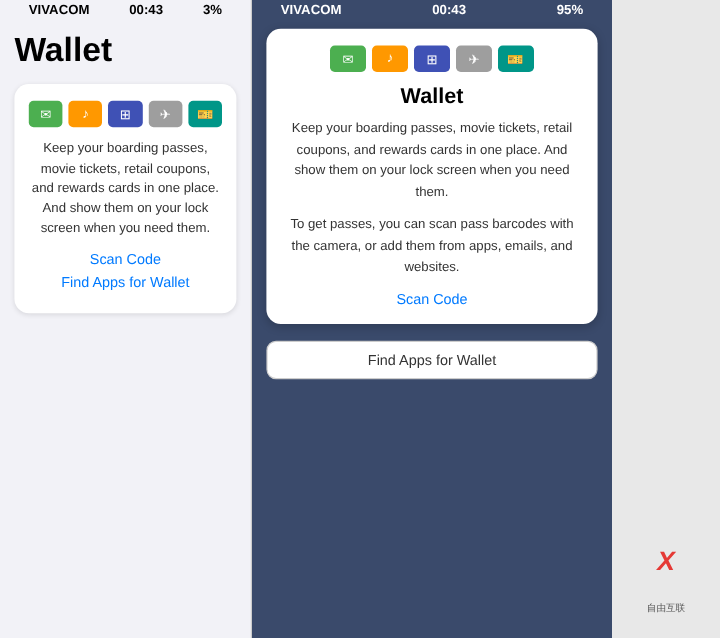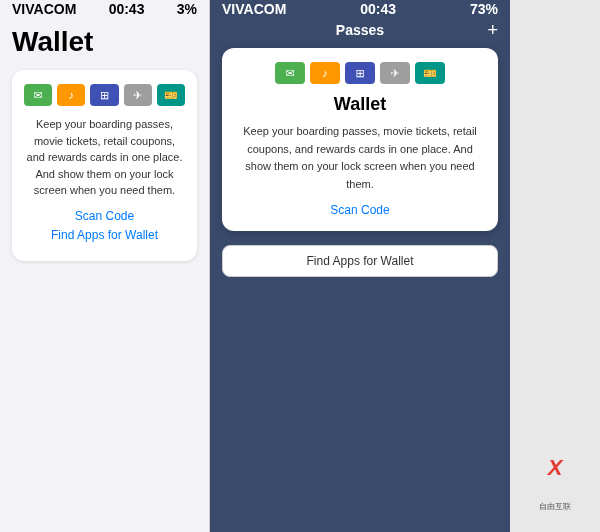--- a/index.html
+++ b/index.html
@@ -30,22 +30,22 @@
       display: flex;
       flex-direction: column;
       position: relative;
     }
 
     
     .status-bar {
       display: flex;
       justify-content: space-between;
       align-items: center;
-      padding: 4px 12px;
-      font-size: 14px;
+      padding: 4px 24px;
+      font-size: 11px;
       font-weight: 600;
       height: 18px;
     }
     .status-bar-left { display: flex; gap: 2px; align-items: center; }
     .status-bar-right { display: flex; gap: 2px; align-items: center; }
     .status-dark { color: #000; }
     .status-light { color: #fff; }
 
     
     .left-content {
@@ -208,38 +208,35 @@
       <a class="card-link">Find Apps for Wallet</a>
     </div>
   </div>
 </div>
 
 <div class="phone-right">
 
   <div class="status-bar status-light">
     <span class="status-bar-left">VIVACOM</span>
     <span>00:43</span>
-    <span class="status-bar-right">73%</span>
-  </div>
-
-  <div class="passes-header">
-    <span class="passes-title">Passes</span>
-    <span class="passes-add">+</span>
-  </div>
+    <span class="status-bar-right">95%</span>
+  </div>
+
 
   <div class="right-card">
     <div class="icons-row">
       <div class="icon-badge icon-green">✉</div>
       <div class="icon-badge icon-orange">♪</div>
       <div class="icon-badge icon-blue-dark">⊞</div>
       <div class="icon-badge icon-gray">✈</div>
       <div class="icon-badge icon-teal">🎫</div>
     </div>
     <div class="right-wallet-title">Wallet</div>
     <div class="right-card-text">Keep your boarding passes, movie tickets, retail coupons, and rewards cards in one place. And show them on your lock screen when you need them.</div>
+    <div class="right-card-text">To get passes, you can scan pass barcodes with the camera, or add them from apps, emails, and websites.</div>
     <a class="right-card-link">Scan Code</a>
   </div>
 
   <div class="find-apps-btn">Find Apps for Wallet</div>
 </div>
 
 <div class="watermark">
   <div class="x-logo">X</div>
   <div class="watermark-sub">自由互联</div>
 </div>

